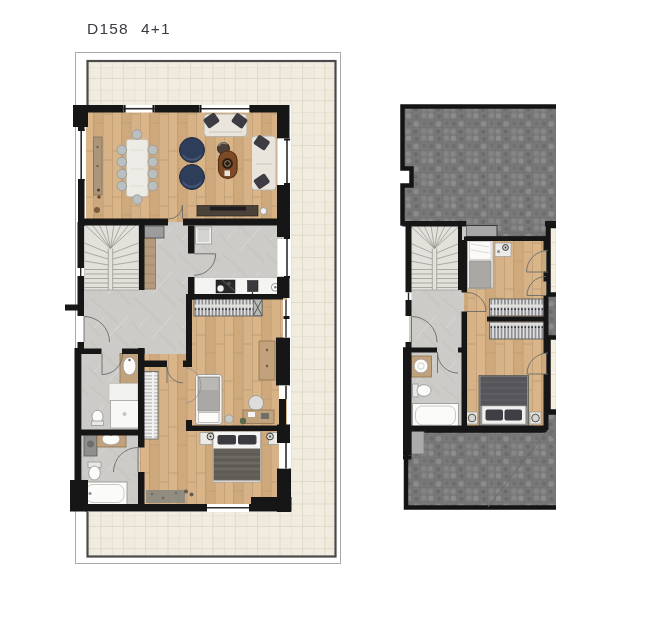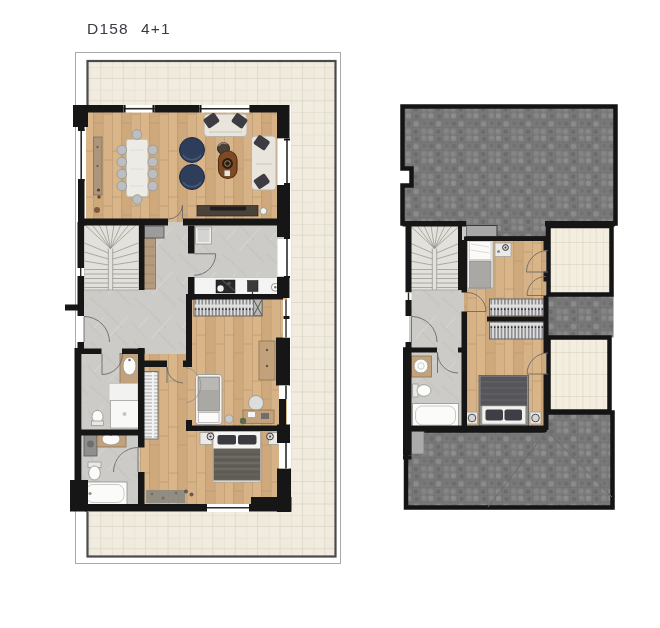--- a/index.html
+++ b/index.html
@@ -1,16 +1,16 @@
 <!DOCTYPE html>
 <html><head>
 <meta charset="utf-8">
 <style>
 html,body{margin:0;padding:0;background:#ffffff;font-family:"Liberation Sans",sans-serif;}
-#wrap{width:660px;height:628px;position:relative;background:#fff;overflow:hidden;}
+#wrap{width:556px;height:628px;position:relative;background:#fff;overflow:hidden;}
 </style>
 </head>
 <body>
 <div id="wrap">
 <svg width="660" height="628" viewBox="0 0 660 628">
 <defs>
 <pattern id="wd" width="28" height="46" patternUnits="userSpaceOnUse">
 <rect width="28" height="46" fill="#d4b083"></rect>
 <rect x="0" width="9.3" height="46" fill="#d9b588"></rect>
 <rect x="9.3" width="9.4" height="46" fill="#cfa97b"></rect>

